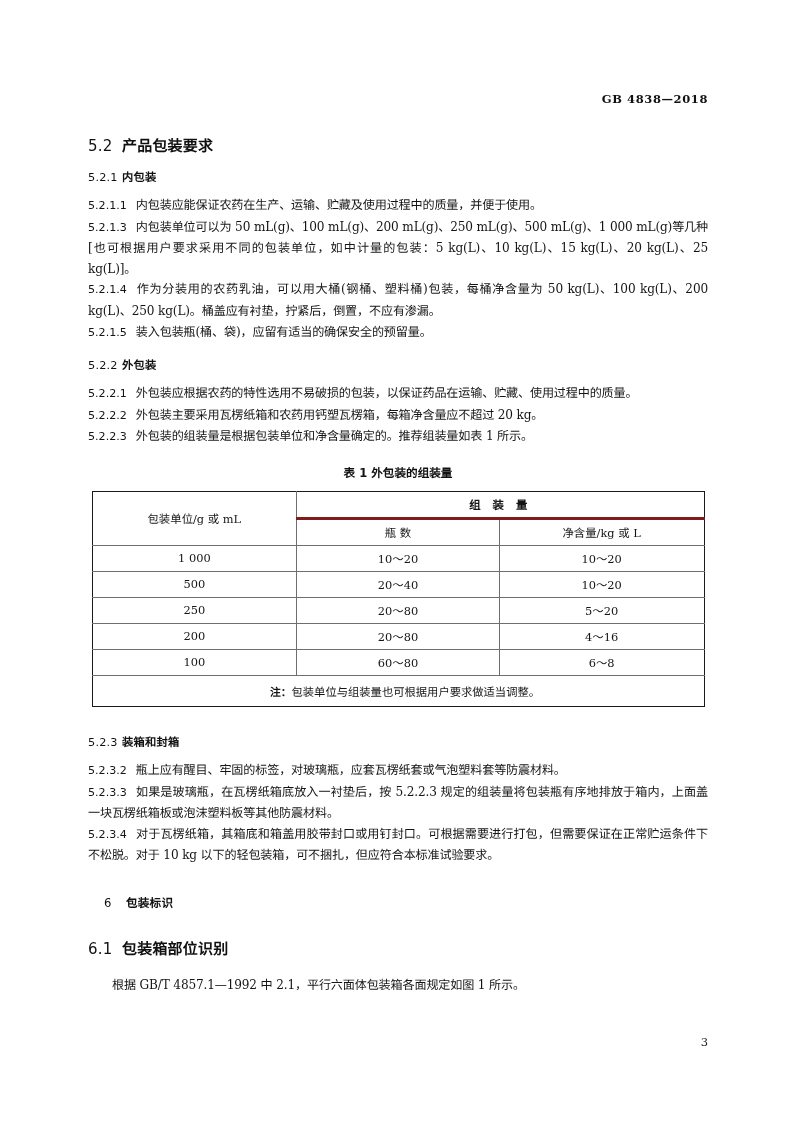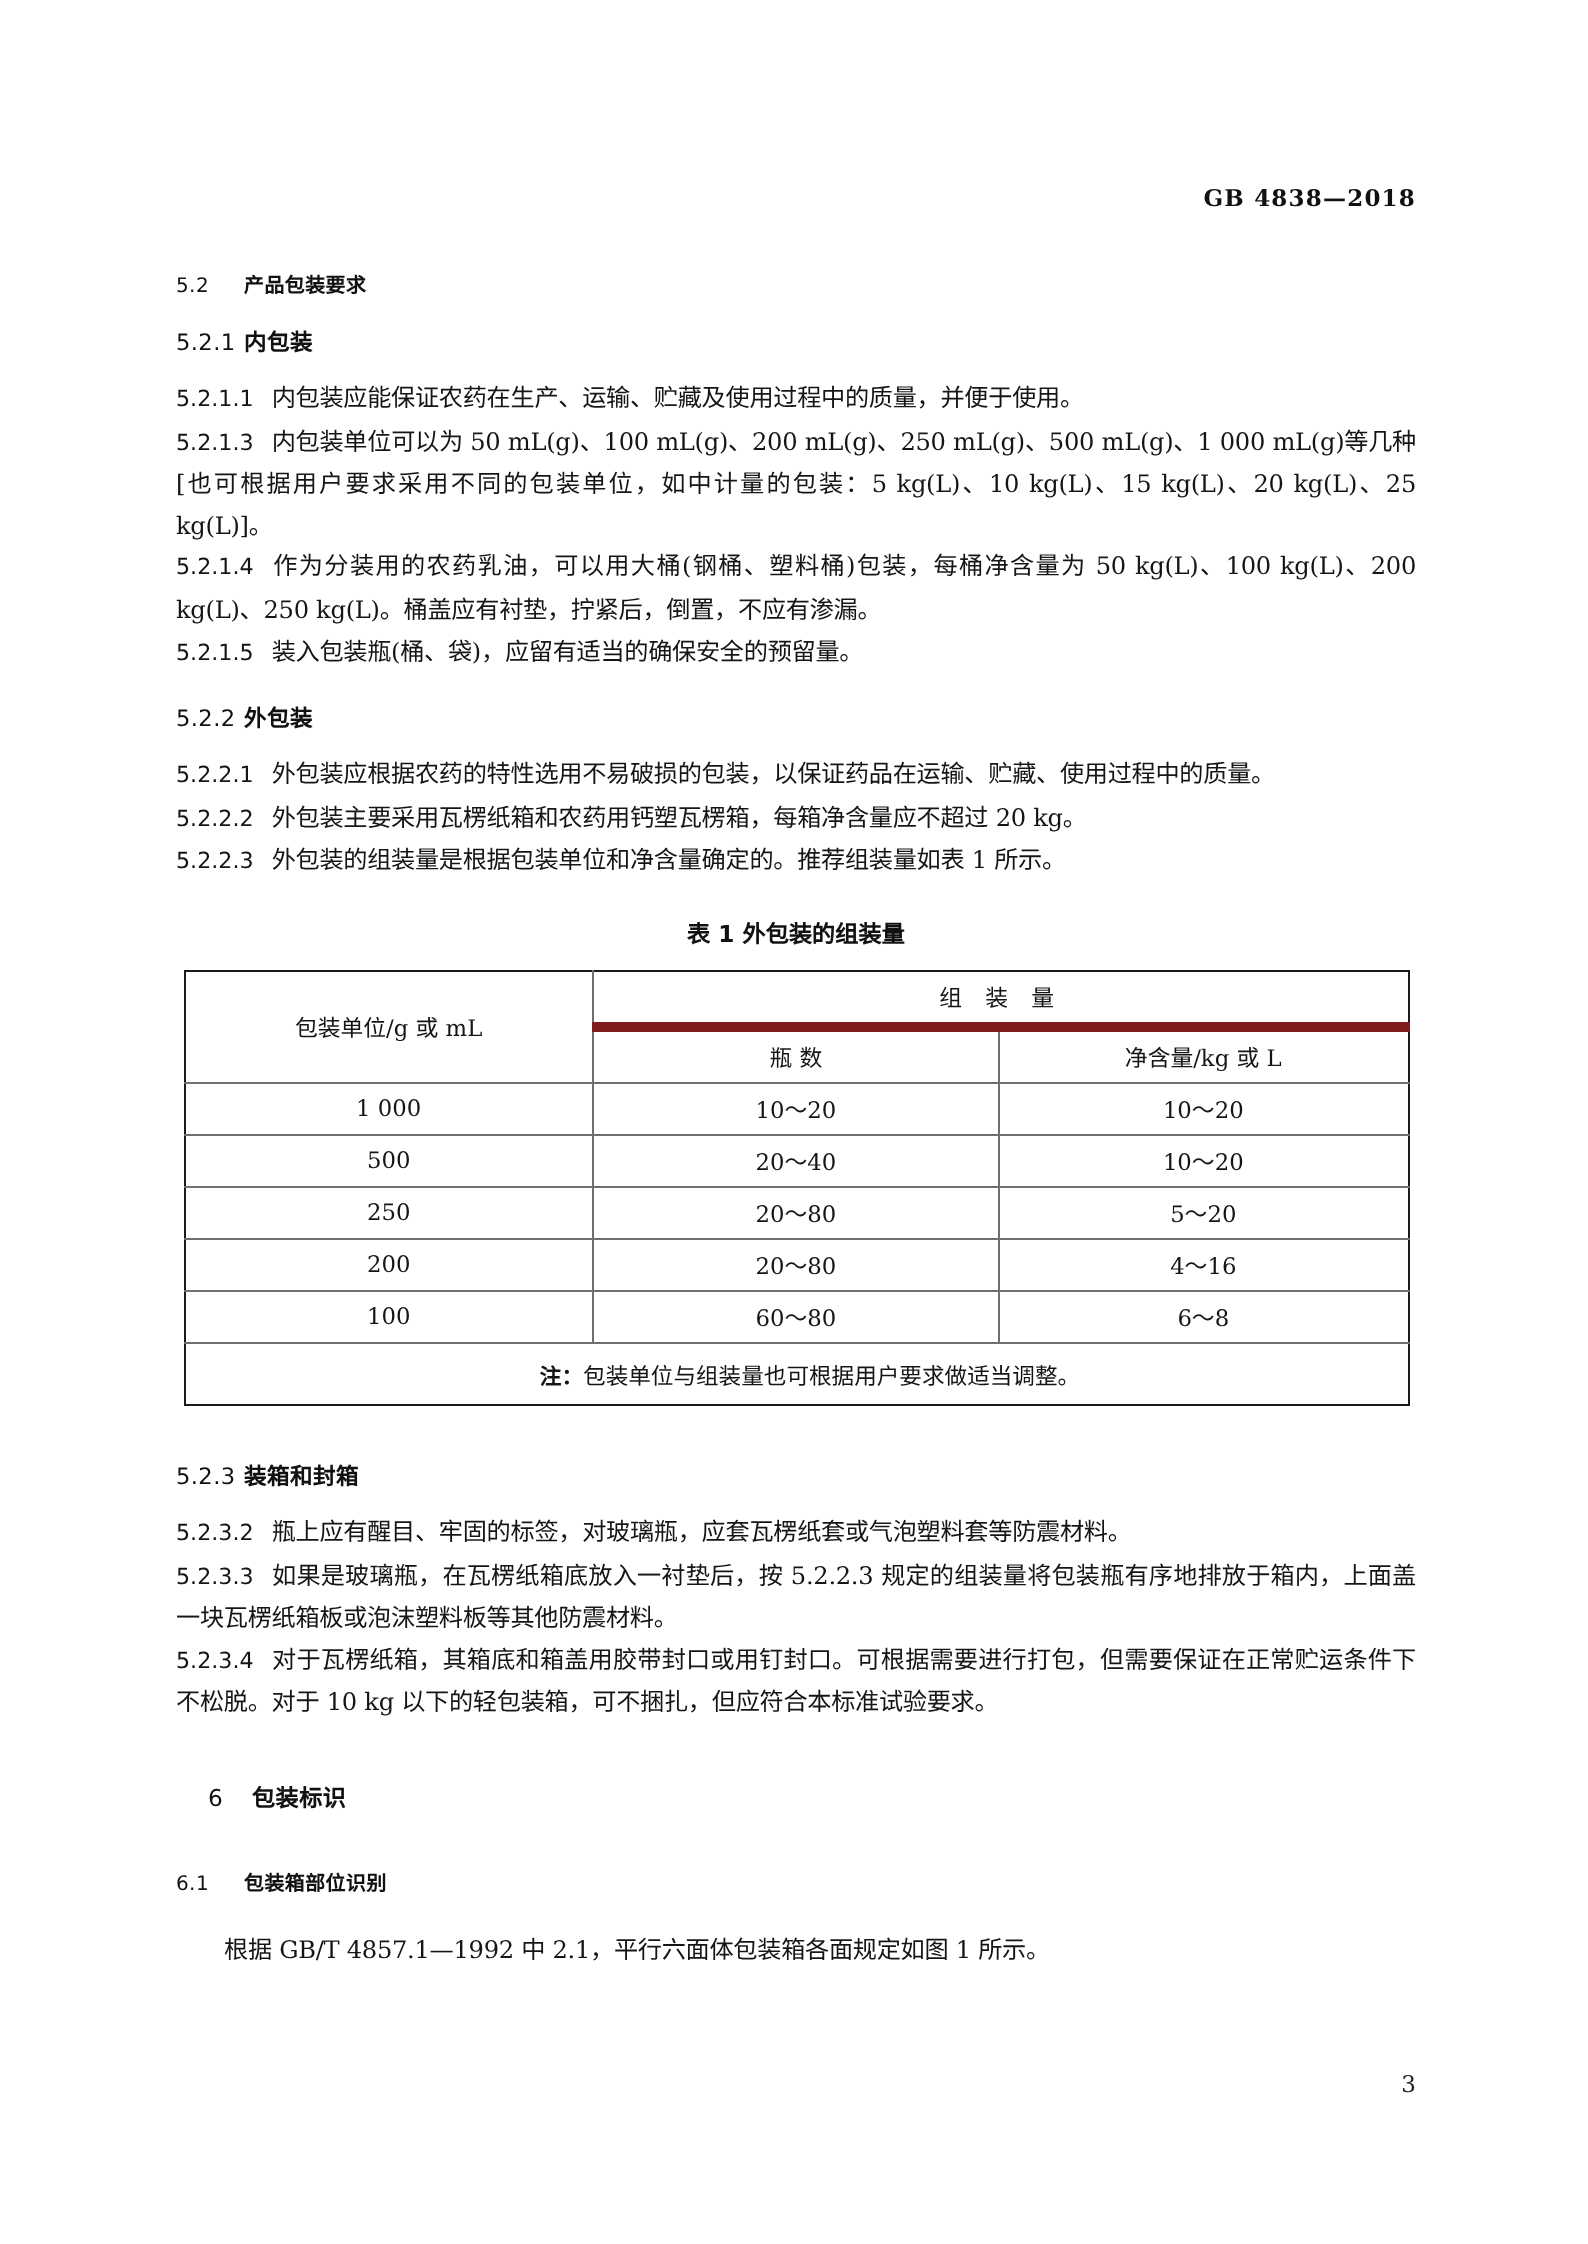--- a/index.html
+++ b/index.html
@@ -46,21 +46,21 @@
     width: 620px;
   }
 
   
   .h2, .h3, .h1sec {
     font-family: "DejaVu Sans", "Liberation Sans", sans-serif;
     font-weight: bold;
     color: #111;
   }
   .h2 {
-    font-size: 10px;
+    font-size: 15px;
     margin: 0 0 12px 0;
     letter-spacing: 0.2px;
   }
   .h3 {
     font-size: 11.3px;
     margin: 13px 0 11px 0;
     letter-spacing: 0.2px;
   }
   .h1sec {
     font-size: 11.6px;
@@ -126,22 +126,23 @@
   table.data .outer-top th { border-top: 1.6px solid #1a1a1a; }
   table.data tr td:first-child,
   table.data tr th:first-child { border-left: 1.6px solid #1a1a1a; }
   table.data tr td:last-child,
   table.data tr th:last-child { border-right: 1.6px solid #1a1a1a; }
   table.data tr.last-row td { border-bottom: 1.6px solid #1a1a1a; }
   table.data th.hdr-unit { width: 205px; }
   table.data th.hdr-bottles { width: 203px; }
   table.data th.hdr-net { width: 205px; }
   table.data .grp {
-    border-bottom: 5px solid #7f1d1d;
+    border-bottom: 3px solid #7f1d1d;
     letter-spacing: 4px;
+    font-weight: bold;
   }
   table.data .note-cell {
     text-align: center;
     padding: 3px 0 3px 14px;
     height: 24px;
     font-size: 11.3px;
   }
   table.data .note-cell .note-label {
     font-family: "DejaVu Sans", "Liberation Sans", sans-serif;
     font-weight: bold;

